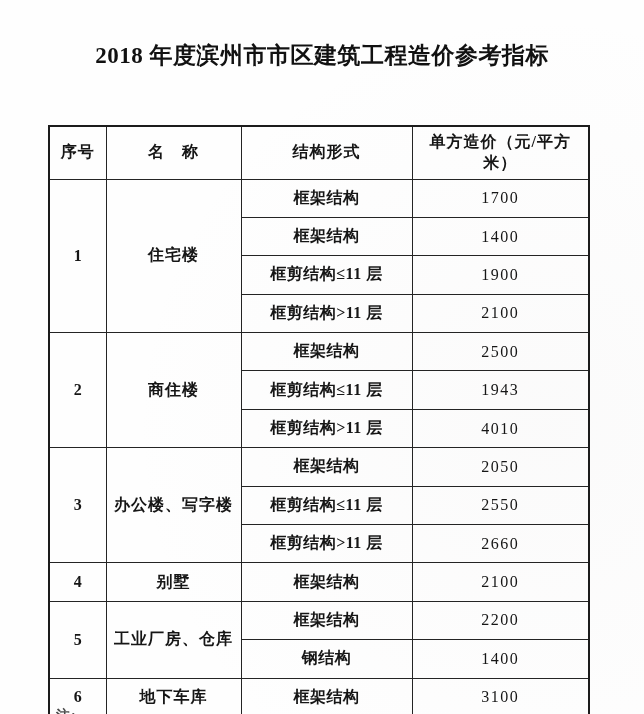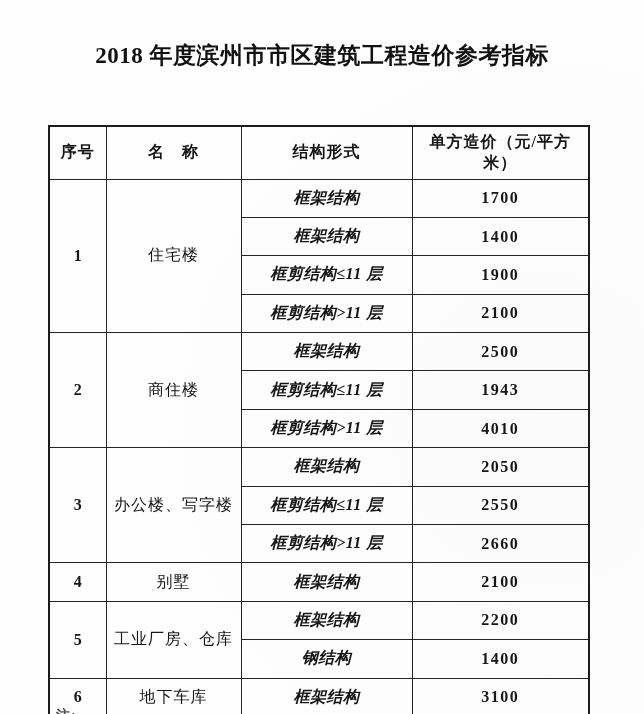--- a/index.html
+++ b/index.html
@@ -59,30 +59,29 @@
     font-size: 16px;
     letter-spacing: 1px;
   }
   table.cost-table td { height: 38.4px; }
   td.cell-no {
     font-weight: 600;
     font-size: 16px;
     letter-spacing: 0;
   }
   td.cell-name {
-    font-weight: 400;
+    font-weight: 700;
     letter-spacing: 1px;
   }
   td.cell-struct {
     font-weight: 700;
     letter-spacing: 0.5px;
-    font-style: italic;
   }
   td.cell-price {
-    font-weight: 700;
+    font-weight: 400;
     letter-spacing: 1.5px;
     font-size: 16.5px;
   }
   .footnote-fragment {
     position: absolute;
     left: 56px;
     top: 707px;
     font-size: 14px;
     font-weight: 600;
     color: #4a4a4a;

